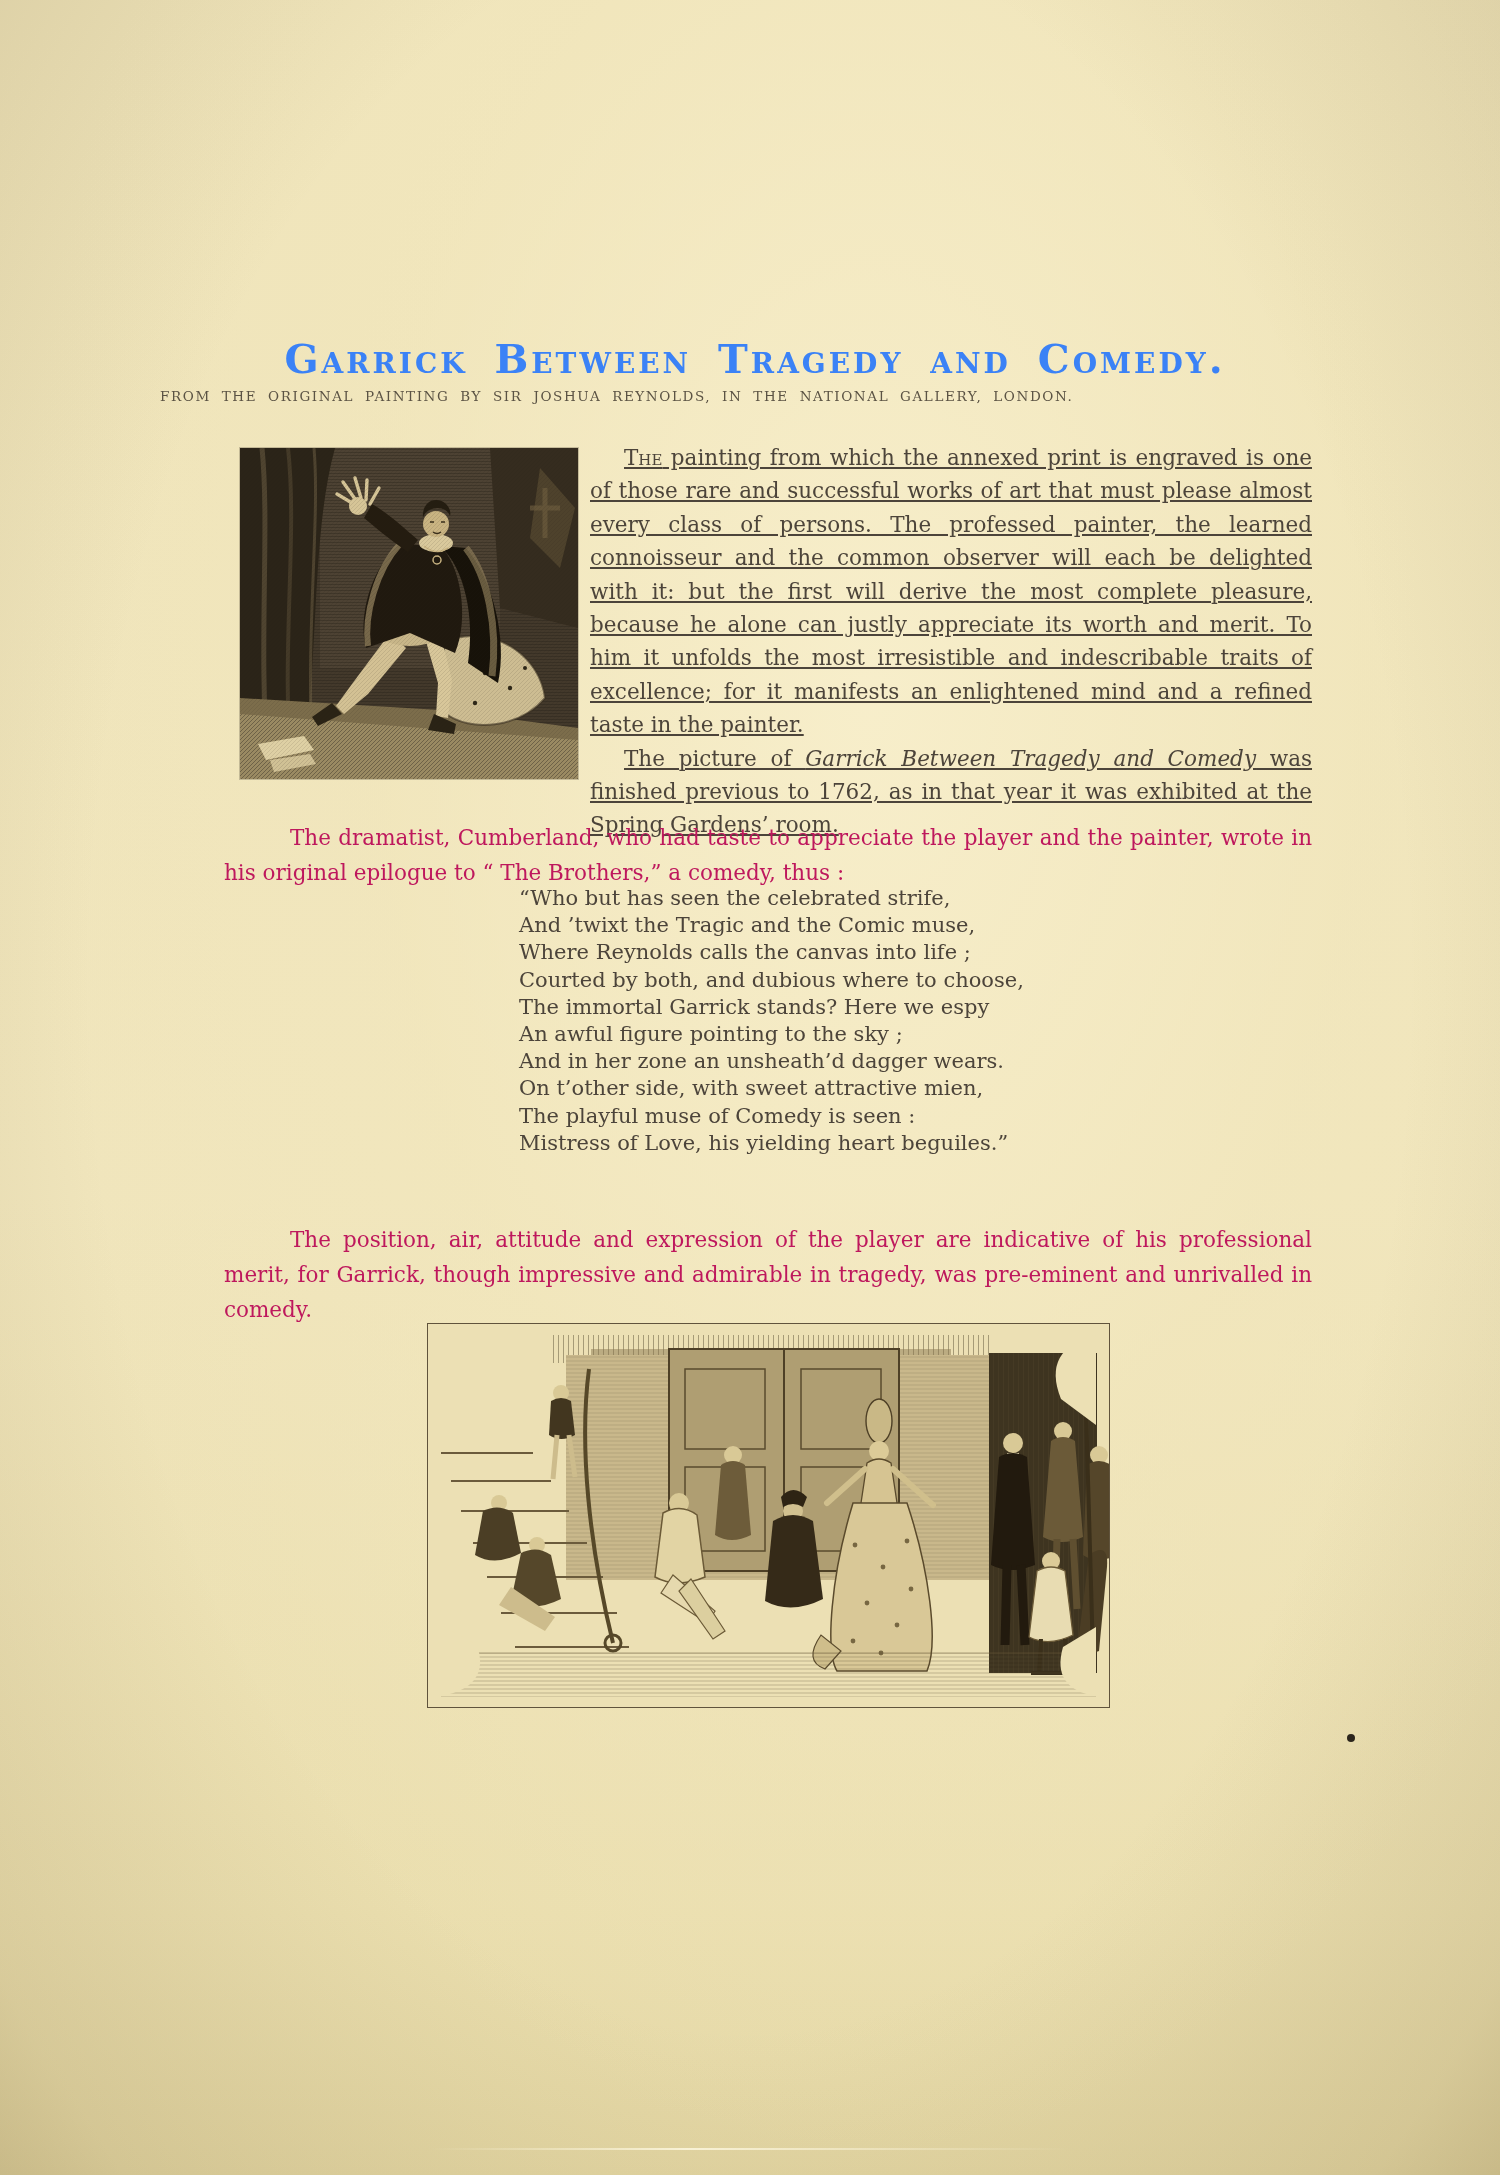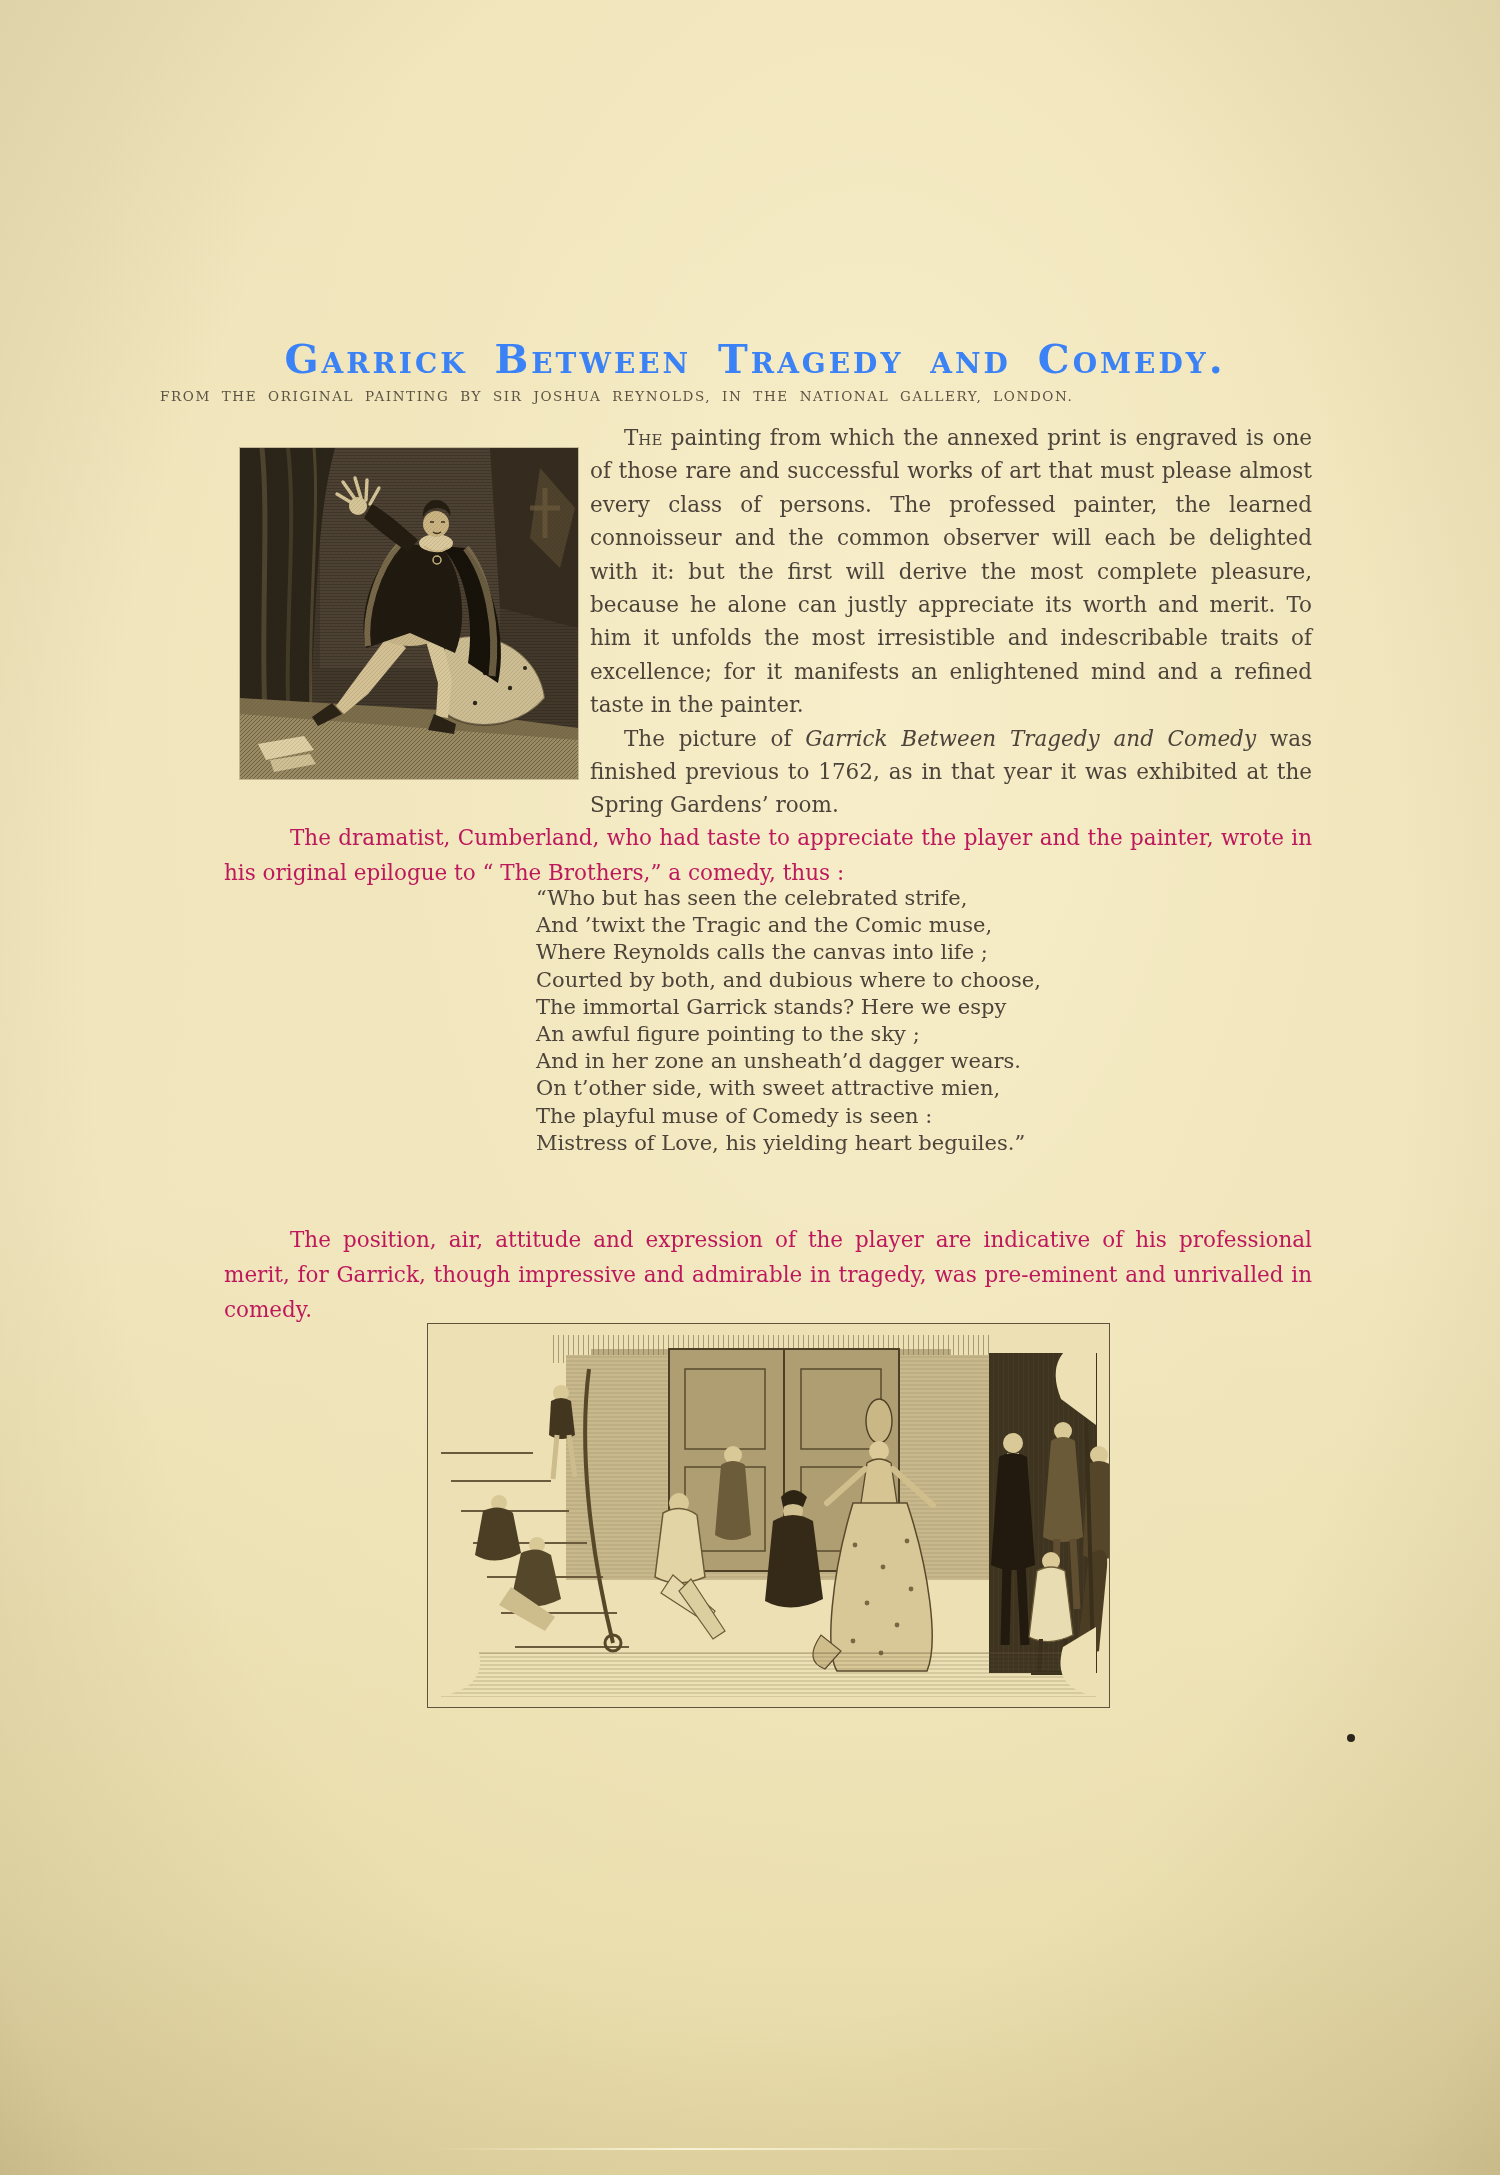--- a/index.html
+++ b/index.html
@@ -47,38 +47,39 @@
     overflow:hidden;
   }
   .fig-bottom{
     position:absolute;left:427px;top:1323px;width:683px;height:385px;
     border:1px solid #60533c;
     box-sizing:border-box;
     background:#ece0b4;
     overflow:hidden;
   }
   .body-col{
-    position:absolute;left:590px;top:421px;width:722px;
+    position:absolute;left:590px;top:441px;width:722px;
     font-size:21.5px;line-height:33.4px;
     color:#4c443a;
     text-align:justify;
+    text-decoration:underline;
   }
   .body-col p{margin:0;text-indent:34px;}
   .wide-para{
     position:absolute;left:224px;width:1088px;
     font-size:21.5px;line-height:35px;
     color:#be185d;text-align:justify;
     text-indent:66px;margin:0;
   }
   .p3{top:820px;}
   .p4{top:1222px;}
   .smallcaps{font-variant:small-caps;}
   .ital{font-style:italic;}
   .poem{
-    position:absolute;left:536px;top:885px;width:520px;
+    position:absolute;left:519px;top:885px;width:520px;
     font-size:21px;line-height:27.2px;
     color:#4c443a;
   }
   .poem .line{white-space:nowrap;}
 </style>
 </head>
 <body>
 
 <div class="vignette"></div>
 

